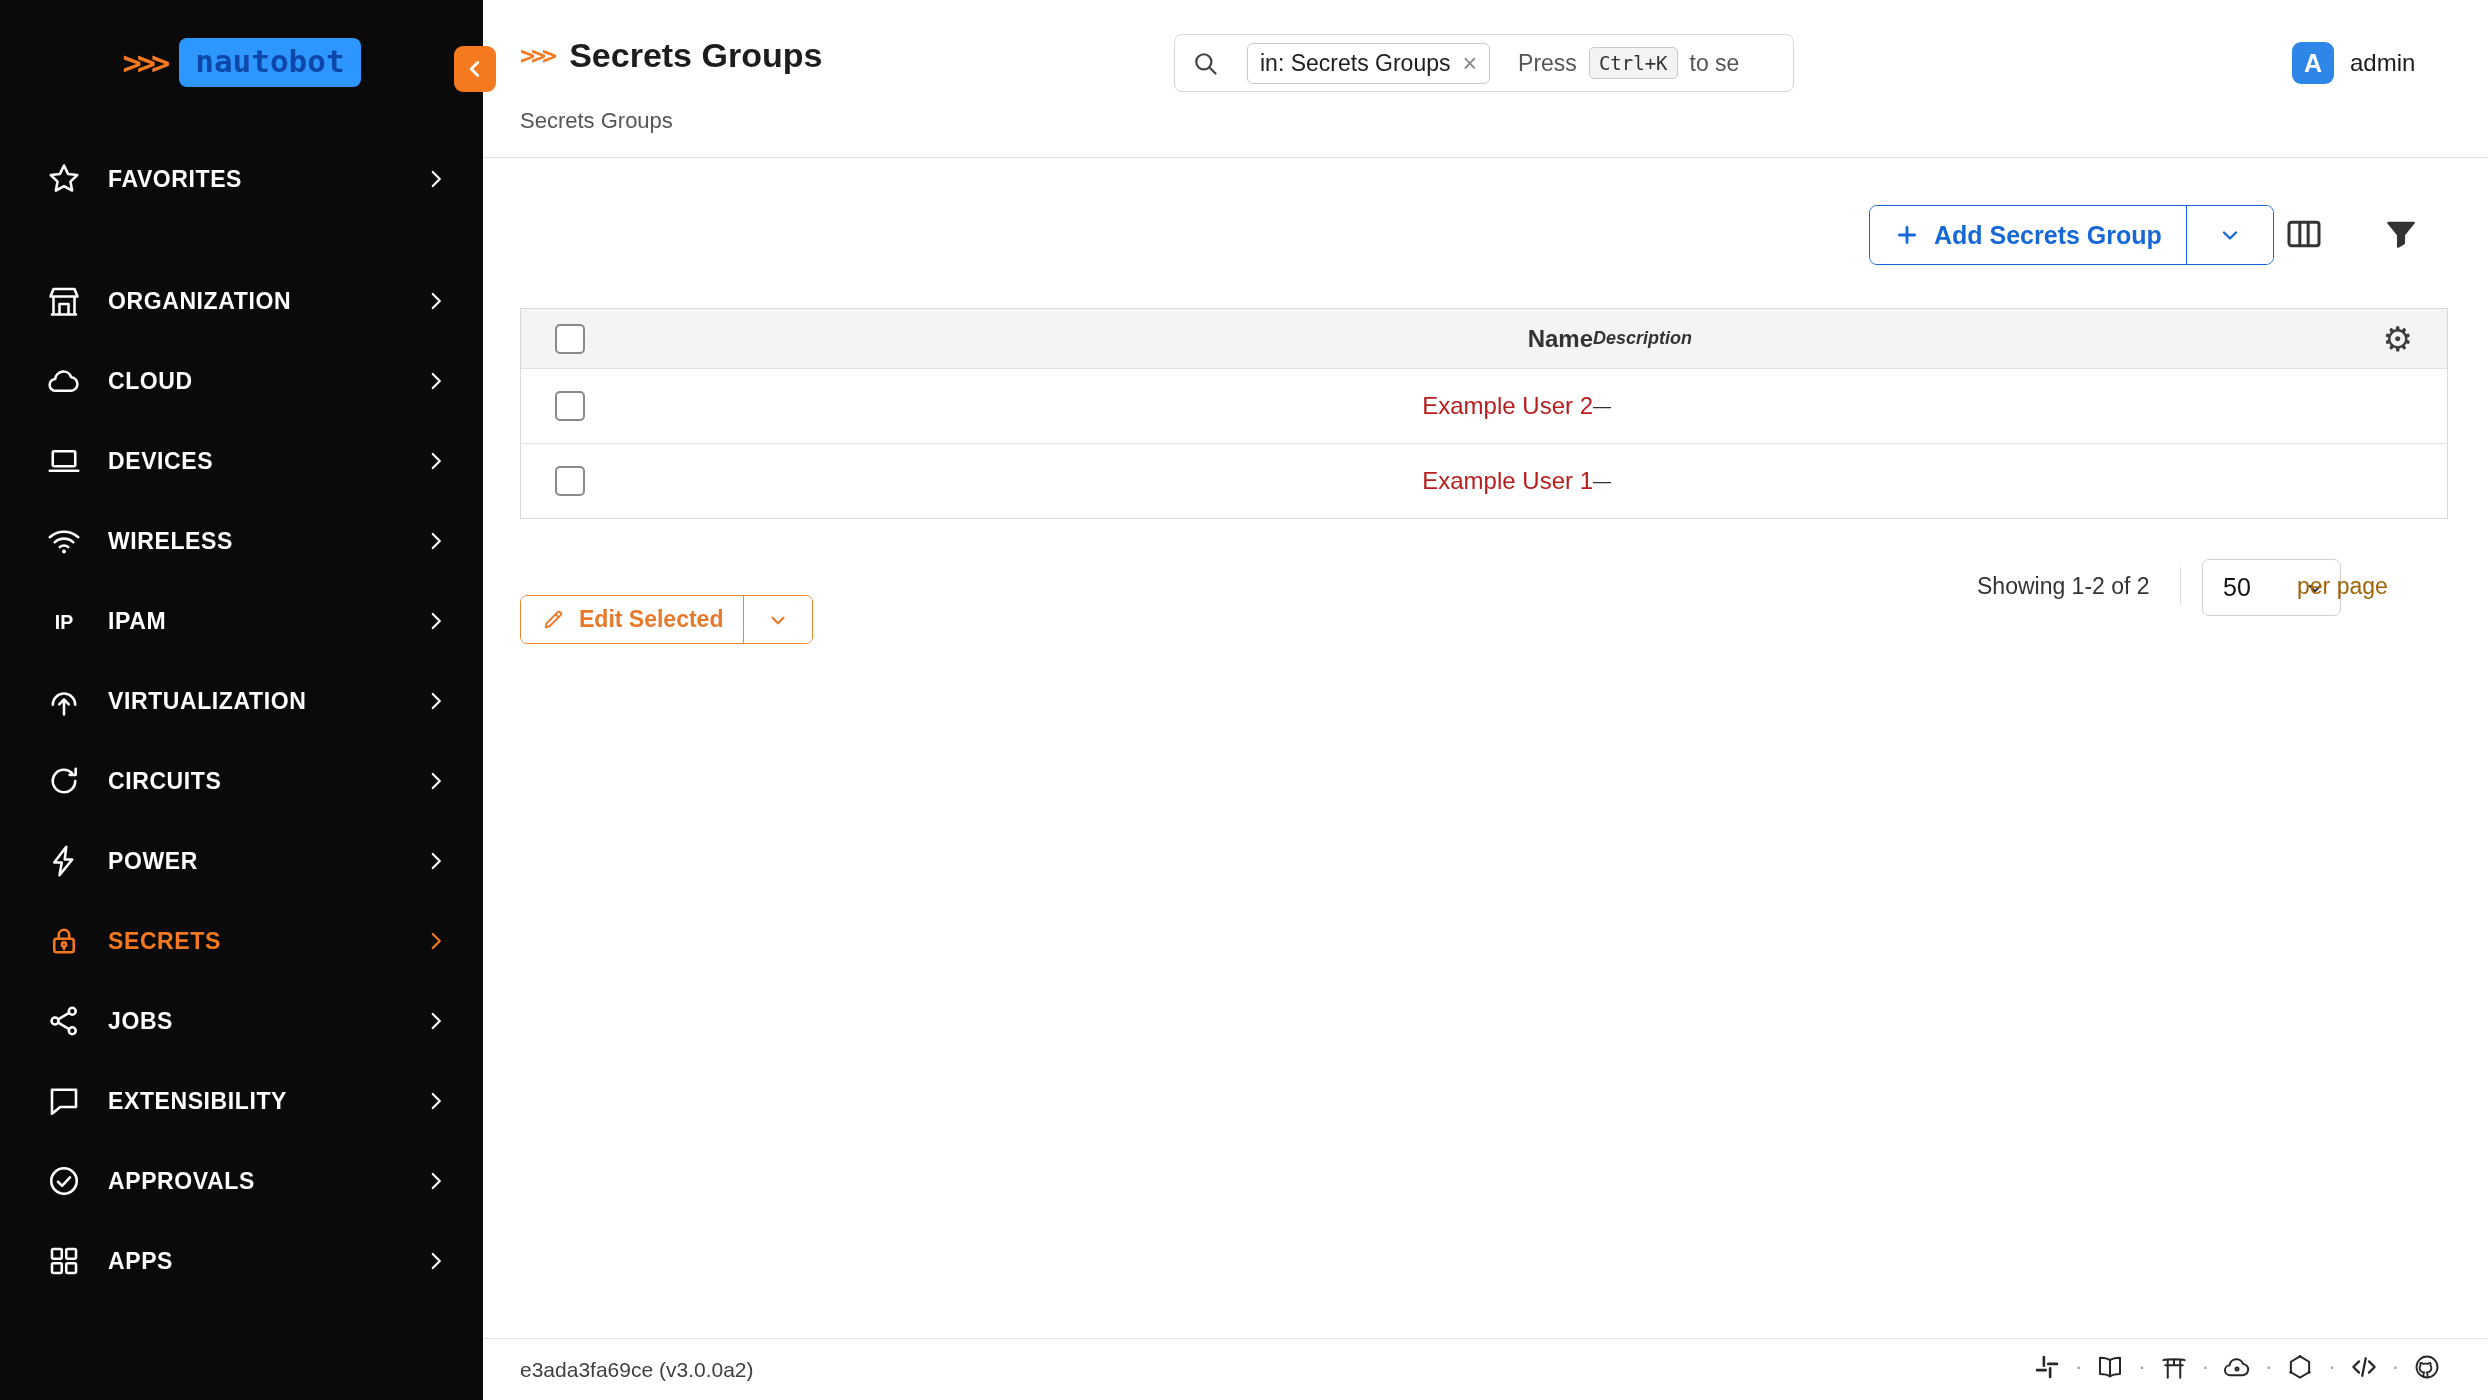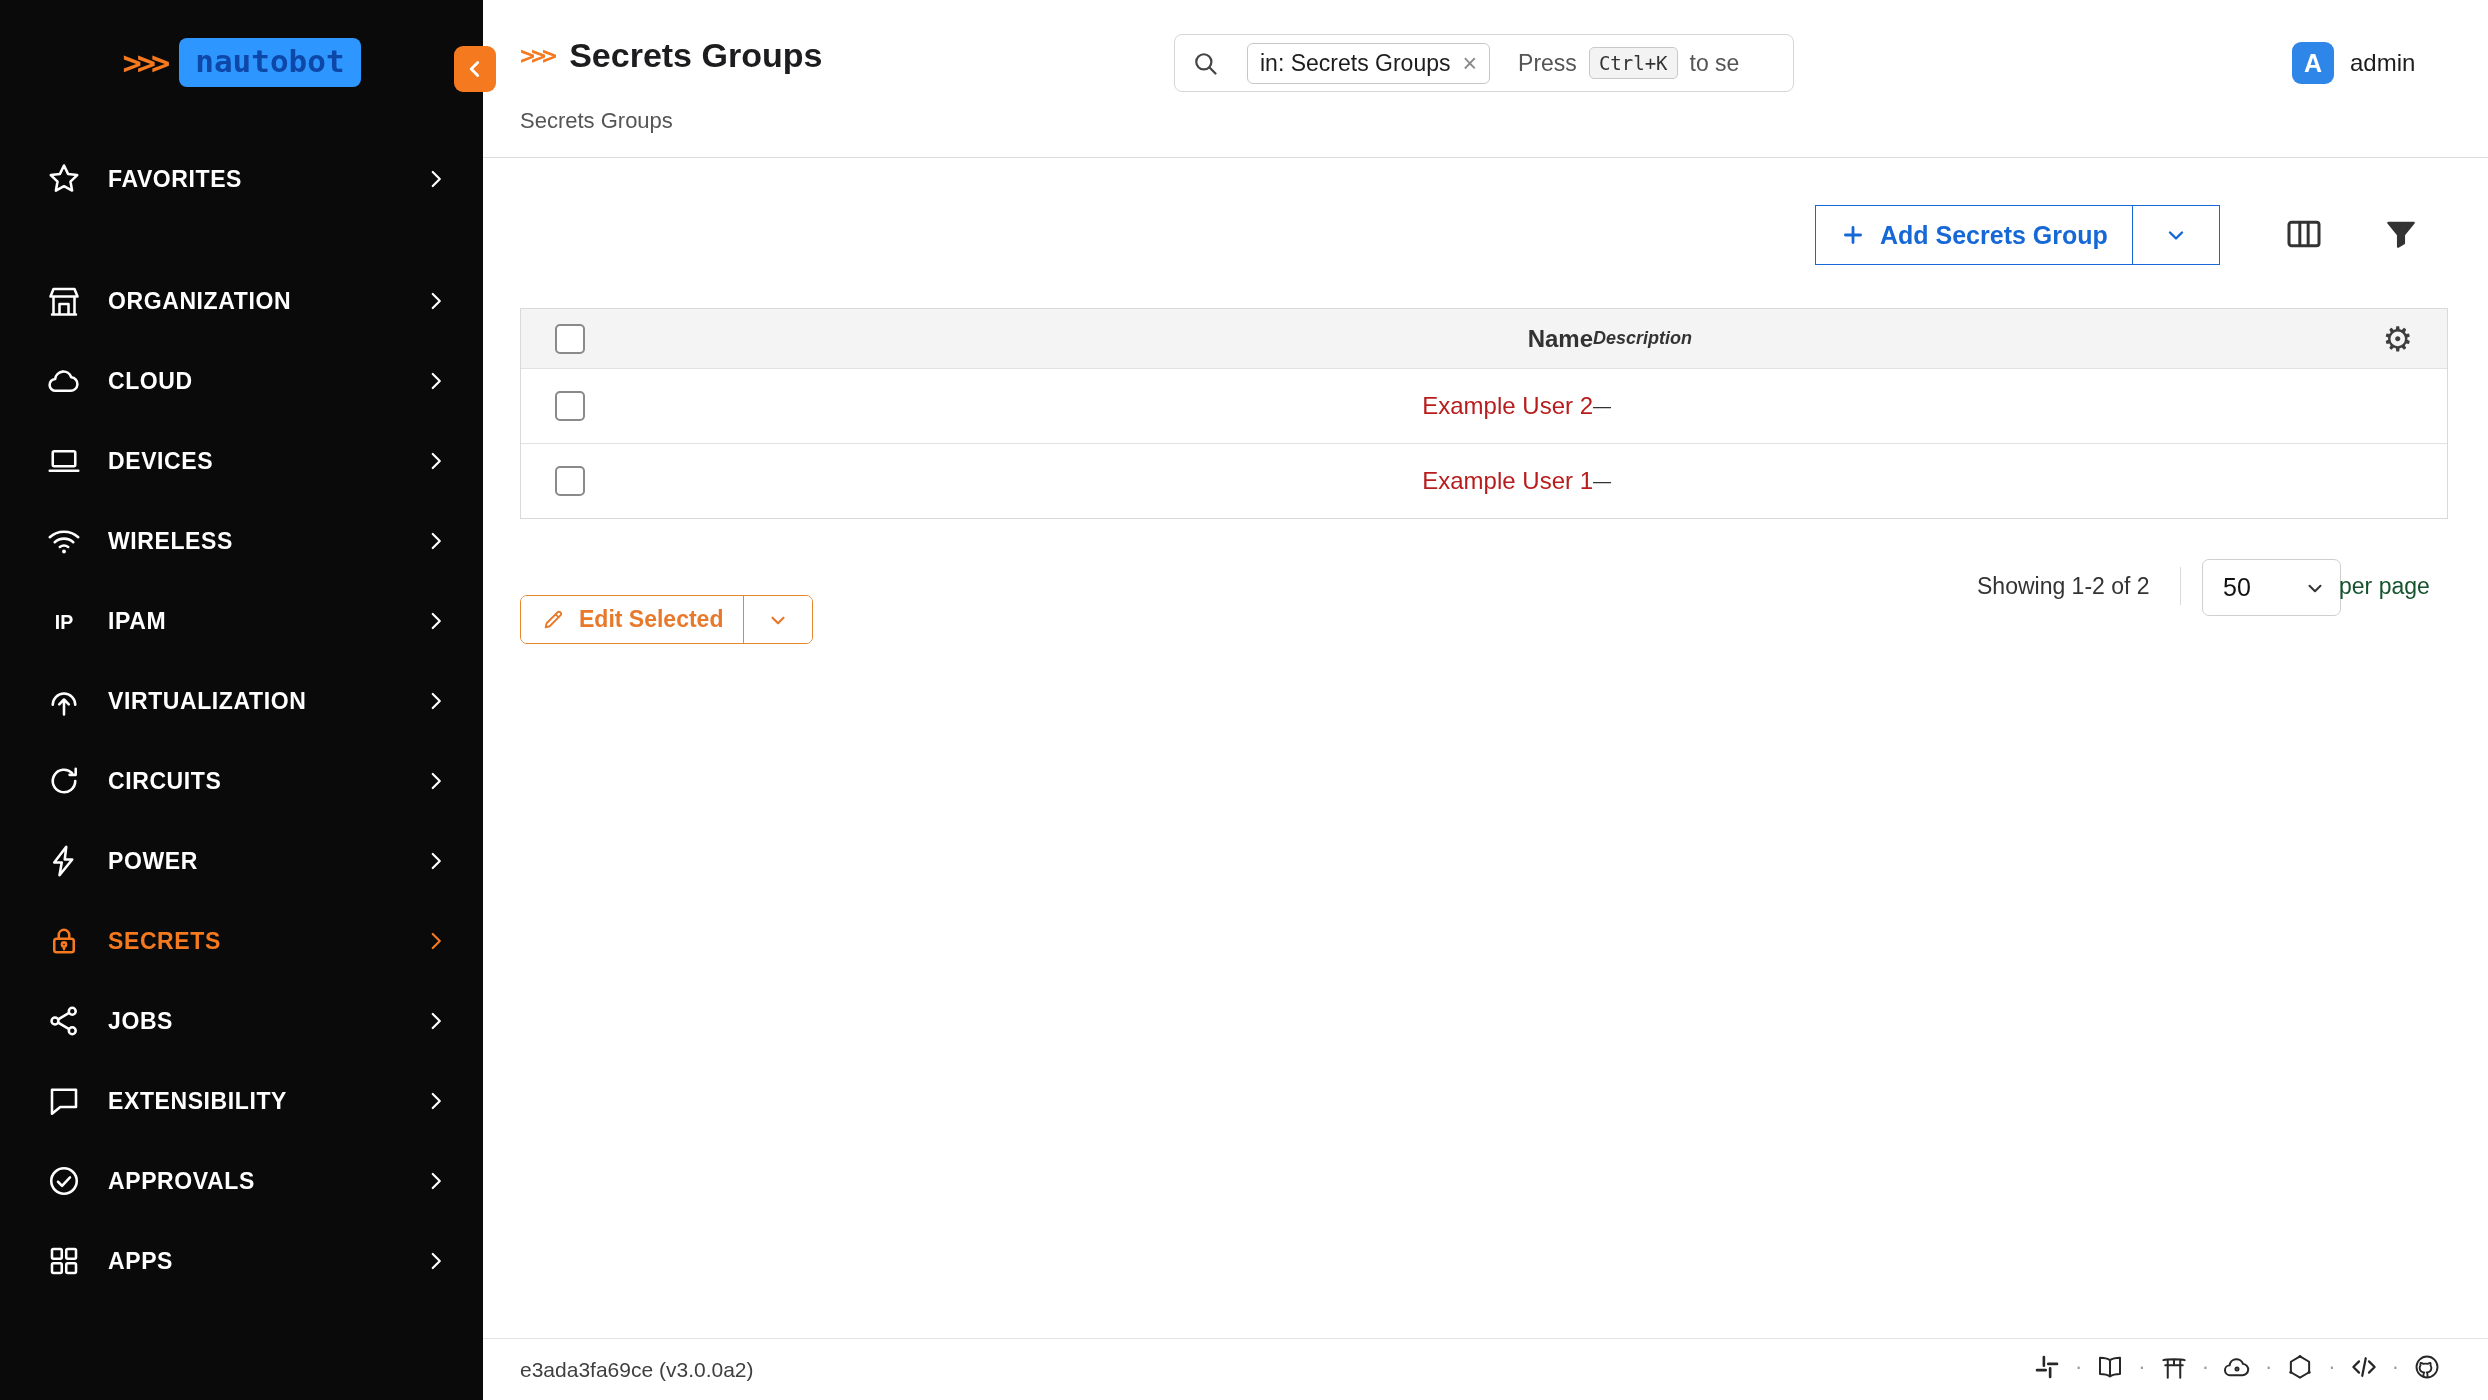--- a/index.html
+++ b/index.html
@@ -49,22 +49,22 @@
   .search-hint{color:#555;font-size:23px;display:inline-flex;align-items:center;gap:12px;}
   .kbd{background:#f3f3f3;border:1px solid #c9c9c9;border-radius:5px;
     font-family:"DejaVu Sans Mono",monospace;font-size:19px;padding:4px 9px;color:#333;}
 
   .user{position:absolute;left:1809px;top:42px;display:flex;align-items:center;gap:16px;cursor:pointer;}
   .avatar{width:42px;height:42px;border-radius:9px;background:#2e86e9;color:#fff;font-weight:700;
     font-size:25px;display:flex;align-items:center;justify-content:center;}
   .username{font-size:24px;color:#1d1d1f;}
 
   
-  .add-split{position:absolute;left:1332px;top:205px;height:58px;display:flex;border:1px solid #1668d6;
-    border-radius:0;background:#fff;color:#1668d6;overflow:hidden;justify-content:space-between;}
+  .add-split{position:absolute;left:1386px;top:205px;height:58px;display:flex;border:1px solid #1668d6;
+    border-radius:8px;background:#fff;color:#1668d6;overflow:hidden;justify-content:space-between;}
   .add-main{display:flex;align-items:center;gap:14px;padding:0 24px;font-size:25px;font-weight:600;
     border-right:1px solid #1668d6;cursor:pointer;background:#fff;border-top:none;border-bottom:none;border-left:none;color:#1668d6;}
   .add-main svg{width:26px;height:26px;}
   .add-caret{width:86px;display:flex;align-items:center;justify-content:center;cursor:pointer;
     background:#fff;border:none;color:#1668d6;}
   .add-caret svg{width:24px;height:24px;}
   .icon-btn{position:absolute;background:none;border:none;padding:0;color:#333;cursor:pointer;display:flex;}
   .btn-columns{left:1800px;top:214px;}
   .btn-columns svg{width:42px;height:40px;}
   .btn-filter{left:1900px;top:216px;}
@@ -93,21 +93,21 @@
   .edit-caret{width:68px;display:flex;align-items:center;justify-content:center;cursor:pointer;
     background:#fff;border:none;color:#e8782a;}
   .edit-caret svg{width:22px;height:22px;}
 
   .showing{position:absolute;left:1494px;top:573px;font-size:23px;color:#333;}
   .pag-sep{position:absolute;left:1697px;top:567px;width:1px;height:38px;background:#dadada;}
   .page-size{position:absolute;left:1719px;top:559px;width:139px;height:57px;border:1px solid #cfcfcf;
     border-radius:7px;background:#fff;display:flex;align-items:center;justify-content:space-between;
     padding:0 14px 0 20px;box-sizing:border-box;font-size:25px;color:#111;cursor:pointer;}
   .page-size svg{width:22px;height:22px;color:#333;}
-  .per-page{position:absolute;left:1856px;top:573px;font-size:23px;color:#14532d;}
+  .per-page{position:absolute;left:1814px;top:573px;font-size:23px;color:#a16207;}
 
   
   .footer{position:absolute;left:0;top:1338px;width:2005px;height:61px;border-top:1px solid #e4e4e4;background:#fff;}
   .footer-version{position:absolute;left:37px;top:19px;font-size:21px;color:#3f3f3f;}
   .footer-time{position:absolute;left:0;width:100%;top:19px;text-align:center;font-size:21px;color:#3f3f3f;}
   .footer-links{position:absolute;right:46px;top:13px;display:flex;align-items:center;gap:13px;color:#272727;}
   .flink{display:flex;background:none;border:none;padding:0;color:#272727;cursor:pointer;}
   .flink svg{width:30px;height:30px;}
   .dot{color:#9a9a9a;font-size:22px;line-height:1;}
 </style>

